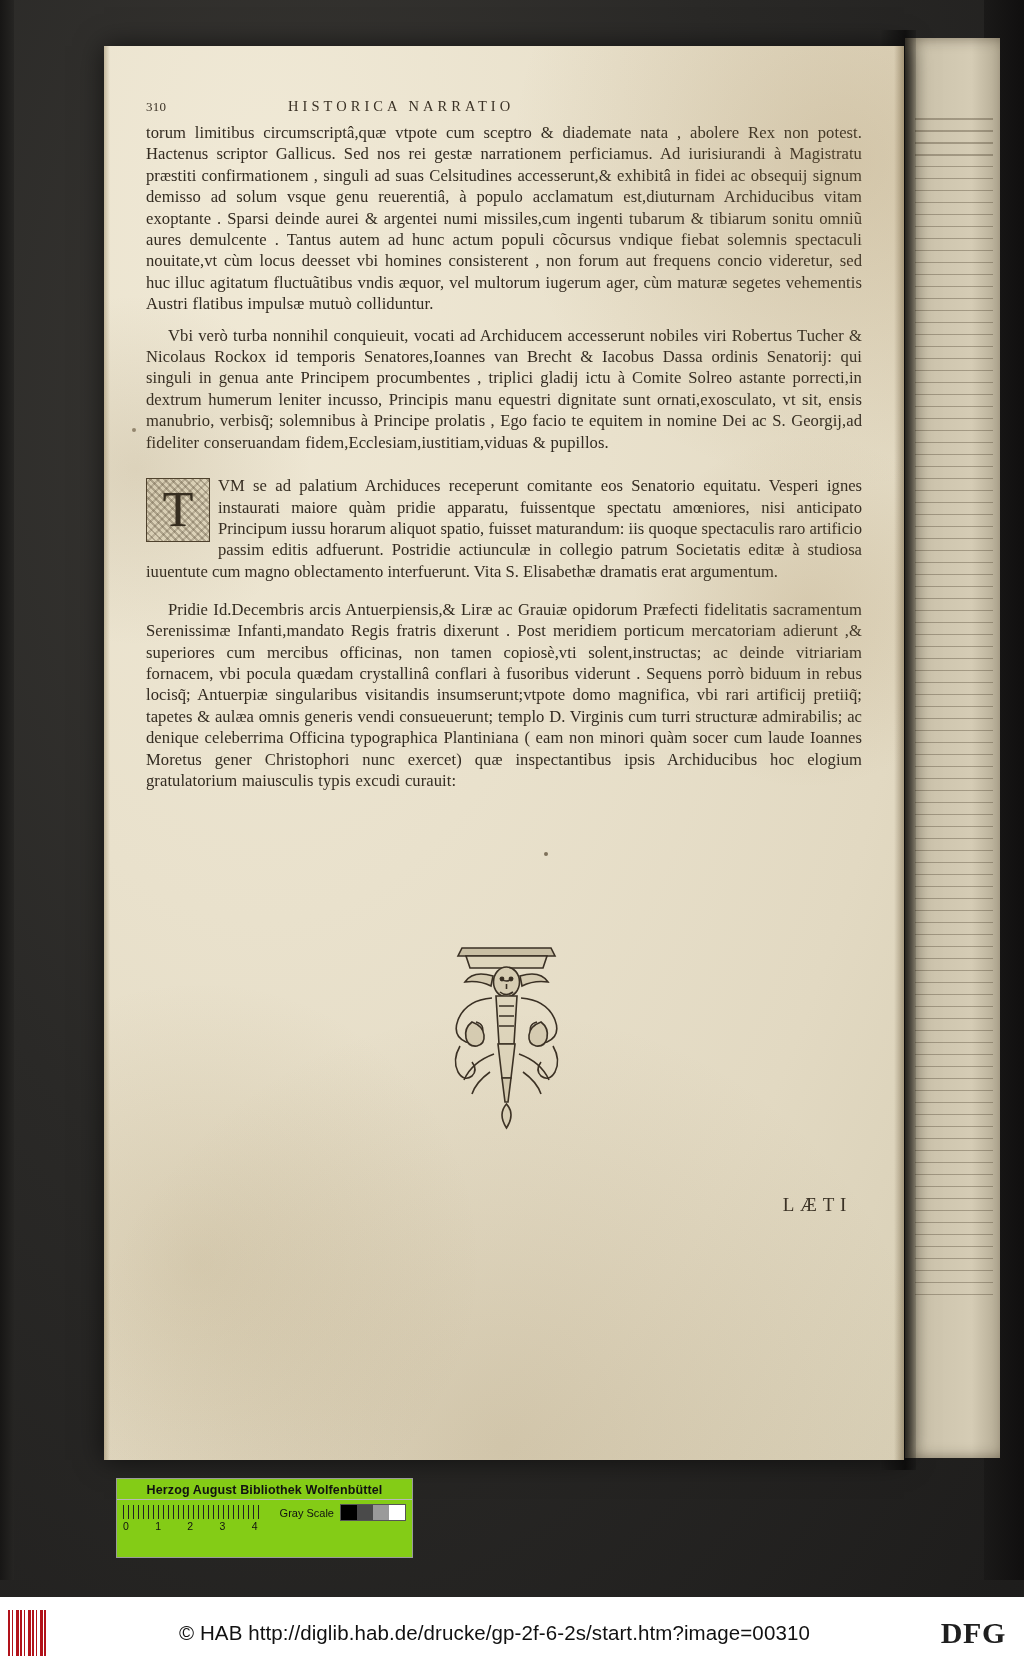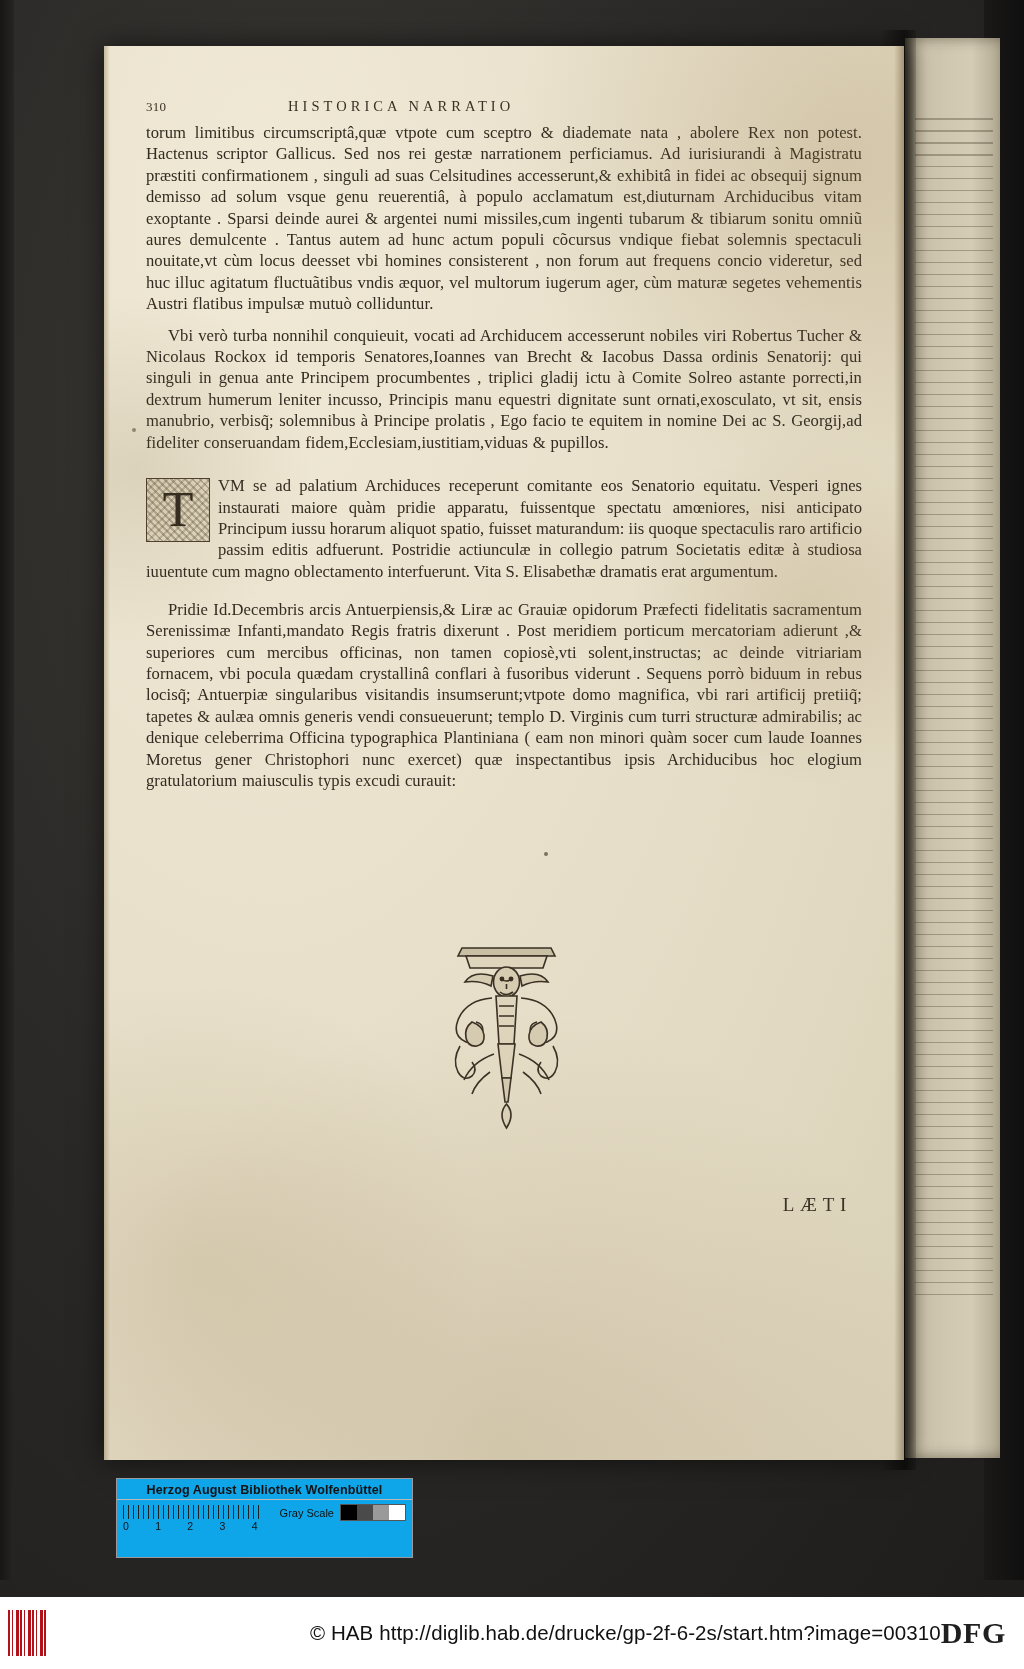--- a/index.html
+++ b/index.html
@@ -195,21 +195,21 @@
     border-radius: 50%;
     background: #5b4c35;
     opacity: .6;
   }
 
   
   #color-target {
     position: absolute;
     left: 116px; top: 1478px;
     width: 295px; height: 78px;
-    background: #0ea5e9;
+    background: #84cc16;
     border: 1px solid #9a9a9a;
     font-family: "Liberation Sans", sans-serif;
   }
   #library-name {
     text-align: center;
     font-size: 12.5px;
     font-weight: bold;
     color: #111;
     padding: 4px 0 2px 0;
     border-bottom: 1px solid #b9b9b9;
@@ -261,21 +261,21 @@
   #barcode {
     width: 40px; height: 46px;
     margin-left: 8px;
     background:
       repeating-linear-gradient(90deg,#b1121a 0 2px, #ffffff 2px 4px,
                                  #b1121a 4px 5px, #ffffff 5px 8px,
                                  #b1121a 8px 11px, #ffffff 11px 12px);
   }
   #credit-text {
     flex: 1;
-    text-align: right;
+    text-align: center;
     font-size: 20.5px;
     color: #111;
     letter-spacing: .005em;
   }
   #dfg-logo {
     margin-right: 18px;
     font-size: 30px;
     font-weight: bold;
     color: #1f1f1f;
     letter-spacing: .02em;

